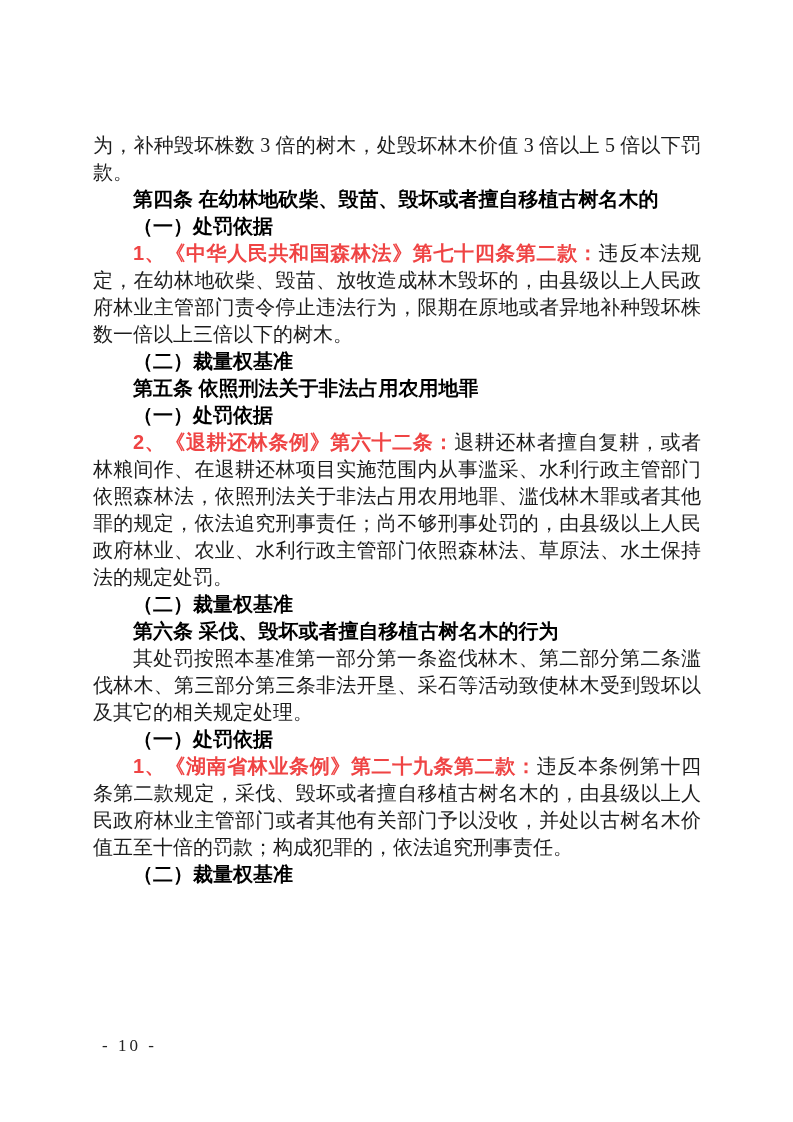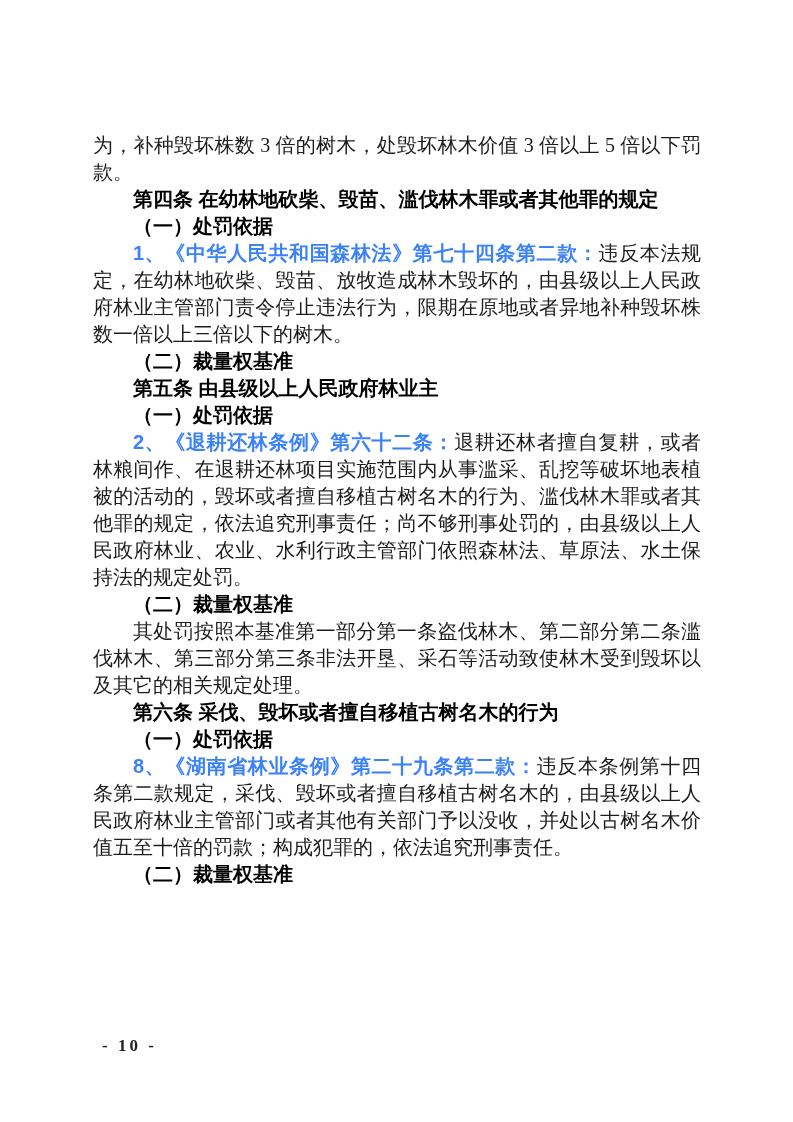--- a/index.html
+++ b/index.html
@@ -38,48 +38,47 @@
   .para.heading,
   .para.subheading {
     font-family: "Liberation Sans", sans-serif;
     font-weight: 700;
     color: #000000;
     text-align: left;
   }
   .lead {
     font-family: "Liberation Sans", sans-serif;
     font-weight: 700;
-    color: #3b82f6;
+    color: #ef4444;
   }
   .page-number {
     position: absolute;
     left: 102px;
     top: 1035px;
     font-size: 17px;
     line-height: 22px;
     color: #222222;
     letter-spacing: 3px;
     font-family: "Liberation Serif", serif;
-    font-weight: bold;
   }
 </style>
 </head>
 <body>
 
 <div class="doc-page">
   <div class="doc-body" id="paragraphs">
       <p class="para body-continued"><span>为，补种毁坏株数 3 倍的树木，处毁坏林木价值 3 倍以上 5 倍以下罚款。</span></p>
-      <p class="para heading"><span>第四条 在幼林地砍柴、毁苗、滥伐林木罪或者其他罪的规定</span></p>
+      <p class="para heading"><span>第四条 在幼林地砍柴、毁苗、毁坏或者擅自移植古树名木的</span></p>
       <p class="para subheading"><span>（一）处罚依据</span></p>
       <p class="para body"><span class="lead">1、《中华人民共和国森林法》第七十四条第二款：</span><span>违反本法规定，在幼林地砍柴、毁苗、放牧造成林木毁坏的，由县级以上人民政府林业主管部门责令停止违法行为，限期在原地或者异地补种毁坏株数一倍以上三倍以下的树木。</span></p>
       <p class="para subheading"><span>（二）裁量权基准</span></p>
-      <p class="para heading"><span>第五条 由县级以上人民政府林业主</span></p>
+      <p class="para heading"><span>第五条 依照刑法关于非法占用农用地罪</span></p>
       <p class="para subheading"><span>（一）处罚依据</span></p>
-      <p class="para body"><span class="lead">2、《退耕还林条例》第六十二条：</span><span>退耕还林者擅自复耕，或者林粮间作、在退耕还林项目实施范围内从事滥采、乱挖等破坏地表植被的活动的，毁坏或者擅自移植古树名木的行为、滥伐林木罪或者其他罪的规定，依法追究刑事责任；尚不够刑事处罚的，由县级以上人民政府林业、农业、水利行政主管部门依照森林法、草原法、水土保持法的规定处罚。</span></p>
+      <p class="para body"><span class="lead">2、《退耕还林条例》第六十二条：</span><span>退耕还林者擅自复耕，或者林粮间作、在退耕还林项目实施范围内从事滥采、水利行政主管部门依照森林法，依照刑法关于非法占用农用地罪、滥伐林木罪或者其他罪的规定，依法追究刑事责任；尚不够刑事处罚的，由县级以上人民政府林业、农业、水利行政主管部门依照森林法、草原法、水土保持法的规定处罚。</span></p>
       <p class="para subheading"><span>（二）裁量权基准</span></p>
+      <p class="para heading"><span>第六条 采伐、毁坏或者擅自移植古树名木的行为</span></p>
       <p class="para body"><span>其处罚按照本基准第一部分第一条盗伐林木、第二部分第二条滥伐林木、第三部分第三条非法开垦、采石等活动致使林木受到毁坏以及其它的相关规定处理。</span></p>
-      <p class="para heading"><span>第六条 采伐、毁坏或者擅自移植古树名木的行为</span></p>
       <p class="para subheading"><span>（一）处罚依据</span></p>
-      <p class="para body"><span class="lead">8、《湖南省林业条例》第二十九条第二款：</span><span>违反本条例第十四条第二款规定，采伐、毁坏或者擅自移植古树名木的，由县级以上人民政府林业主管部门或者其他有关部门予以没收，并处以古树名木价值五至十倍的罚款；构成犯罪的，依法追究刑事责任。</span></p>
+      <p class="para body"><span class="lead">1、《湖南省林业条例》第二十九条第二款：</span><span>违反本条例第十四条第二款规定，采伐、毁坏或者擅自移植古树名木的，由县级以上人民政府林业主管部门或者其他有关部门予以没收，并处以古树名木价值五至十倍的罚款；构成犯罪的，依法追究刑事责任。</span></p>
       <p class="para subheading"><span>（二）裁量权基准</span></p>
     </div>
   <div class="page-number">- 10 -</div>
 </div>
 
 </body></html>

